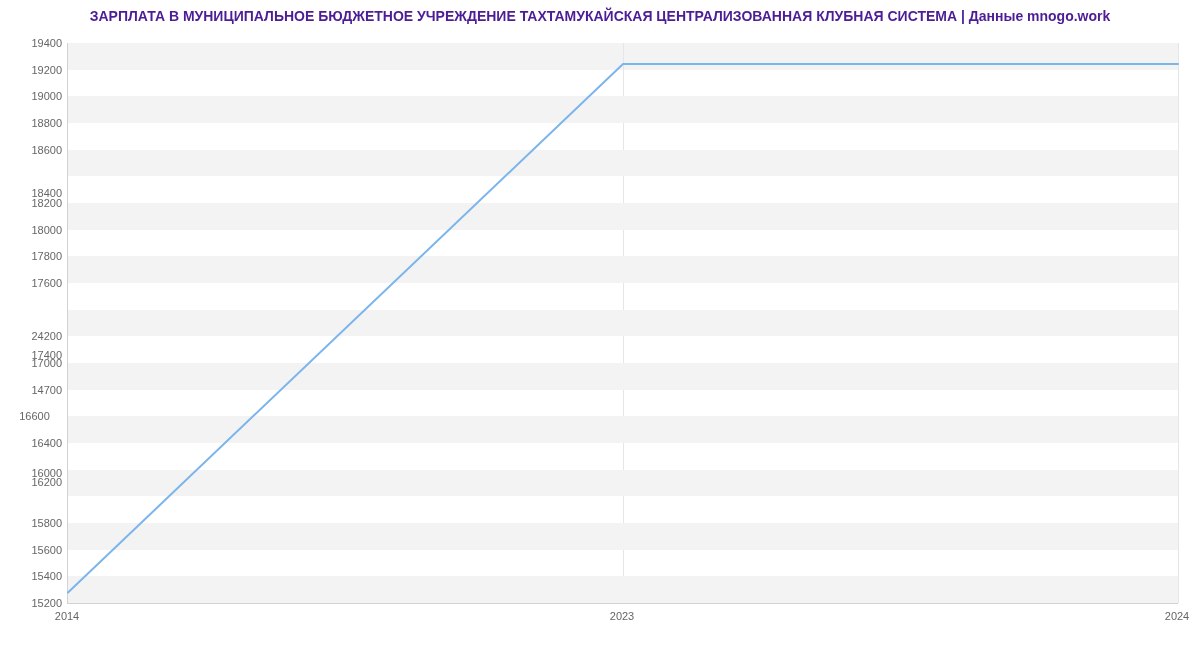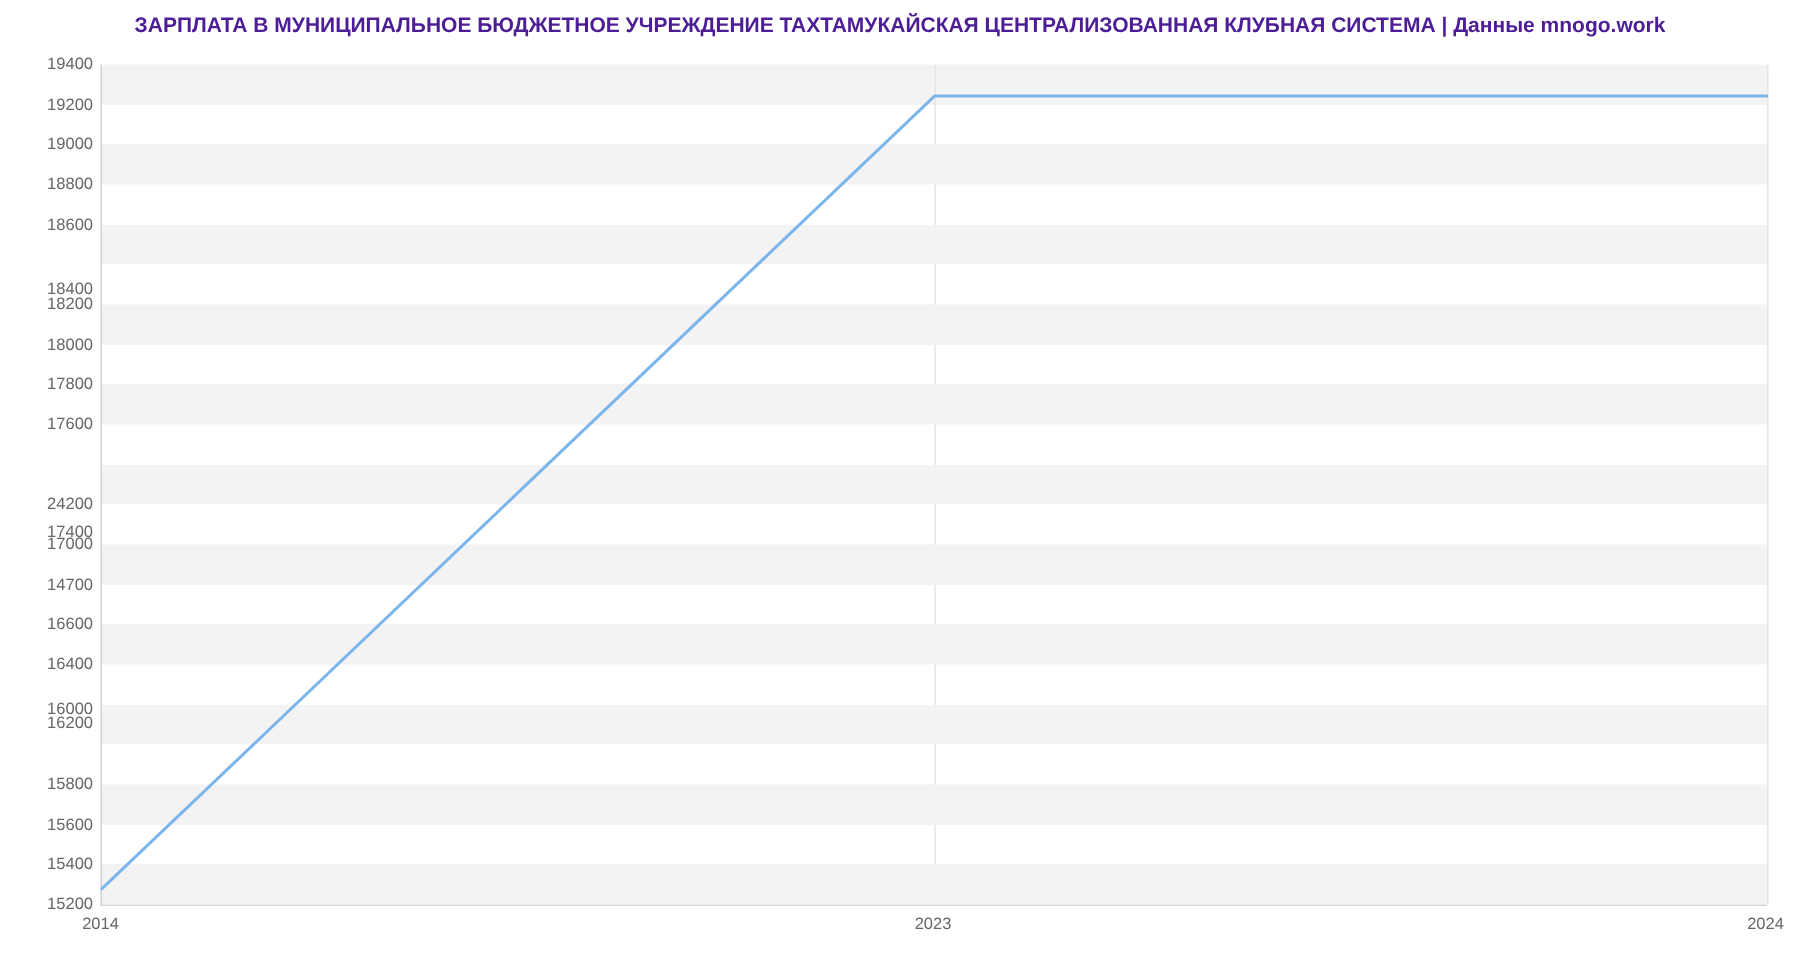--- a/index.html
+++ b/index.html
@@ -105,21 +105,21 @@
       <path d="M0.00 549.47 L555.00 21.07 L1110.00 21.07" style="stroke: rgb(124, 181, 236);"></path>
     </svg>
   </div>
 <div class="y-tick-label" style="top: 603px;">15200</div>
     <div class="y-tick-label" style="top: 576.333px;">15400</div>
     <div class="y-tick-label" style="top: 549.667px;">15600</div>
     <div class="y-tick-label" style="top: 523px;">15800</div>
     <div class="y-tick-label" style="top: 473px;">16000</div>
     <div class="y-tick-label" style="top: 469.667px; margin-top: 12px;">16200</div>
     <div class="y-tick-label" style="top: 443px;">16400</div>
-    <div class="y-tick-label" style="top: 416.333px;">16600</div>
+    <div class="y-tick-label" style="top: 416.333px; text-align: center;">16600</div>
     <div class="y-tick-label" style="top: 389.667px;">14700</div>
     <div class="y-tick-label" style="top: 363px;">17000</div>
     <div class="y-tick-label" style="top: 336.333px;">24200</div>
     <div class="y-tick-label" style="top: 309.667px; margin-top: 45px;">17400</div>
     <div class="y-tick-label" style="top: 283px;">17600</div>
     <div class="y-tick-label" style="top: 256.333px;">17800</div>
     <div class="y-tick-label" style="top: 229.667px;">18000</div>
     <div class="y-tick-label" style="top: 203px;">18200</div>
     <div class="y-tick-label" style="top: 176.333px; margin-top: 17px;">18400</div>
     <div class="y-tick-label" style="top: 149.667px;">18600</div>

